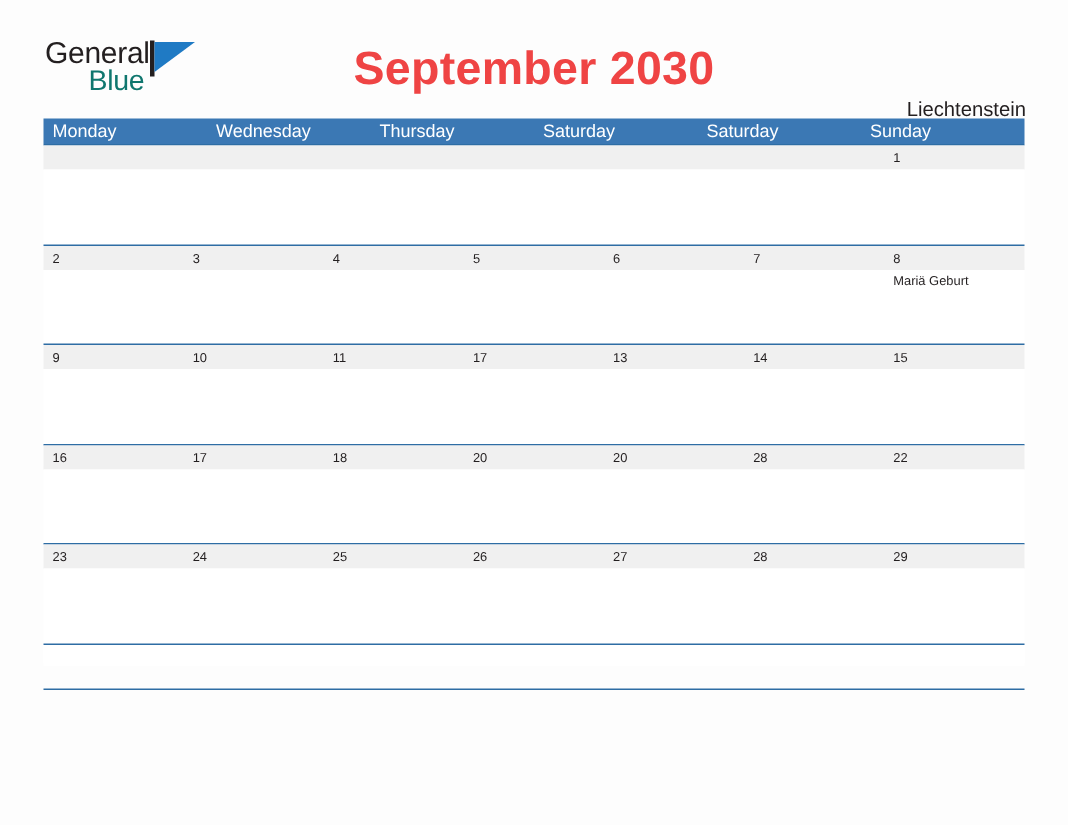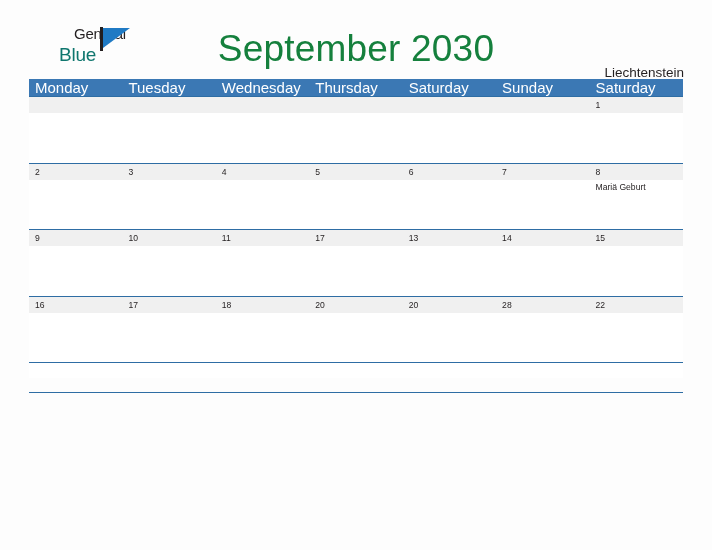--- a/index.html
+++ b/index.html
@@ -30,28 +30,27 @@
   }
   .logo {
     position: absolute;
     left: 30px;
     top: 26px;
     width: 120px;
     height: 42px;
     line-height: 1;
   }
   .logo-general {
-    font-size: 15px;
+    font-size: 20px;
     color: #231f20;
     letter-spacing: -0.2px;
     display: block;
     position: absolute;
     left: 0;
     top: 0;
-    margin-left: 44px;
   }
   .logo-blue {
     font-size: 19px;
     color: #0f766e;
     letter-spacing: -0.2px;
     display: block;
     position: absolute;
     left: 29px;
     top: 19px;
   }
@@ -80,23 +79,23 @@
     border-left: 27px solid #1f7ac4;
     border-bottom: 20px solid transparent;
   }
 
   .title {
     position: absolute;
     left: 0;
     right: 0;
     top: 28px;
     text-align: center;
-    font-size: 37px;
-    color: #15803d;
-    font-weight: normal;
+    font-size: 31px;
+    color: #ef4444;
+    font-weight: bold;
     letter-spacing: 0.2px;
   }
 
   .country {
     position: absolute;
     right: 28px;
     top: 45px;
     font-size: 13.5px;
     color: #231f20;
     margin-top: 20px;
@@ -111,21 +110,21 @@
   }
 
   .weekday-row {
     display: flex;
     background: #3b78b4;
     height: 17px;
   }
   .weekday-cell {
     flex: 1 1 0;
     color: #ffffff;
-    font-size: 15px;
+    font-size: 12px;
     line-height: 17px;
     padding-left: 6px;
     box-sizing: border-box;
     white-space: nowrap;
     overflow: hidden;
   }
 
   .week-row {
     border-top: 1.4px solid #2e6da4;
     height: 66.5px;
@@ -189,26 +188,25 @@
     </div>
 
     <div class="title">September 2030</div>
 
     <div class="country">Liechtenstein</div>
   </div>
 
   <div class="calendar">
     <div class="weekday-row" id="weekday-row">
         <div class="weekday-cell">Monday</div>
-        <div class="weekday-cell">Tuesday</div>
         <div class="weekday-cell">Wednesday</div>
         <div class="weekday-cell">Thursday</div>
         <div class="weekday-cell">Saturday</div>
+        <div class="weekday-cell">Saturday</div>
         <div class="weekday-cell">Sunday</div>
-        <div class="weekday-cell">Saturday</div>
       </div>
     <div id="weeks-container">
         <div class="week-row">
           <div class="date-strip">
             <div class="date-cell"></div>
             <div class="date-cell"></div>
             <div class="date-cell"></div>
             <div class="date-cell"></div>
             <div class="date-cell"></div>
             <div class="date-cell"></div>
@@ -279,20 +277,40 @@
           <div class="body-strip">
             <div class="body-cell"></div>
             <div class="body-cell"></div>
             <div class="body-cell"></div>
             <div class="body-cell"></div>
             <div class="body-cell"></div>
             <div class="body-cell"></div>
             <div class="body-cell"></div>
           </div>
         </div>
+        <div class="week-row">
+          <div class="date-strip">
+            <div class="date-cell">23</div>
+            <div class="date-cell">24</div>
+            <div class="date-cell">25</div>
+            <div class="date-cell">26</div>
+            <div class="date-cell">27</div>
+            <div class="date-cell">28</div>
+            <div class="date-cell">29</div>
+          </div>
+          <div class="body-strip">
+            <div class="body-cell"></div>
+            <div class="body-cell"></div>
+            <div class="body-cell"></div>
+            <div class="body-cell"></div>
+            <div class="body-cell"></div>
+            <div class="body-cell"></div>
+            <div class="body-cell"></div>
+          </div>
+        </div>
         <div class="week-row last">
           <div class="body-strip">
             <div class="body-cell"></div>
             <div class="body-cell"></div>
             <div class="body-cell"></div>
             <div class="body-cell"></div>
             <div class="body-cell"></div>
             <div class="body-cell"></div>
             <div class="body-cell"></div>
           </div>

